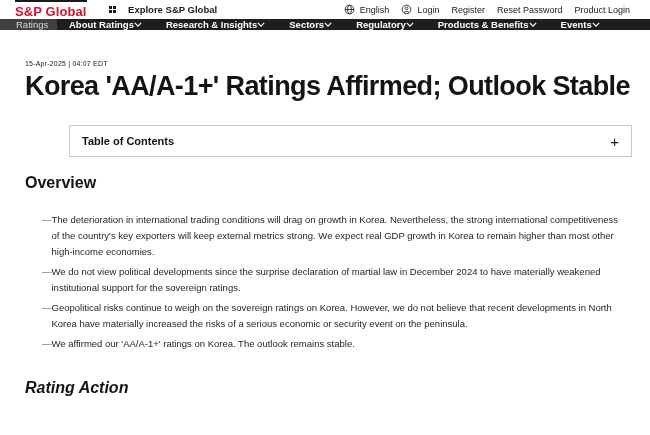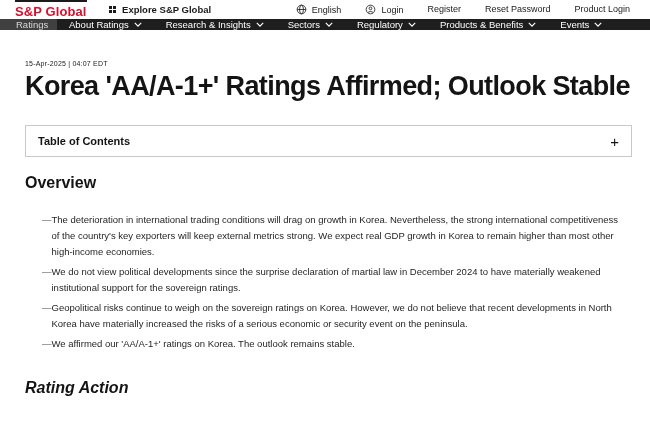--- a/index.html
+++ b/index.html
@@ -24,39 +24,39 @@
     font-weight: 700;
     color: #D6112E;
     border-top: 2px solid #1a1a1a;
     padding-top: 2px;
     letter-spacing: 0.1px;
     cursor: pointer;
   }
   .explore {
     display: flex;
     align-items: center;
-    gap: 6px;
+    gap: 12px;
     margin-left: 22px;
     font-size: 9.5px;
     font-weight: 700;
     color: #1a1a1a;
     cursor: pointer;
   }
   .grid-icon {
     display: grid;
     grid-template-columns: 3px 3px;
     grid-template-rows: 3px 3px;
     gap: 1.5px;
   }
   .grid-icon span { background: #1a1a1a; }
   .header-right {
     margin-left: auto;
     display: flex;
-    align-items: flex-start;
-    gap: 24px;
+    align-items: flex-end;
+    gap: 12px;
   }
   .header-link {
     display: flex;
     align-items: center;
     gap: 5px;
     font-size: 9px;
     color: #1a1a1a;
     cursor: pointer;
     white-space: nowrap;
   }
@@ -77,24 +77,23 @@
     padding-left: 16px;
     font-size: 9.5px;
     color: #d8d8d8;
     cursor: pointer;
     flex: none;
   }
   .nav-items { display: flex; align-items: stretch; }
   .nav-item {
     display: flex;
     align-items: center;
-    gap: 5px;
     padding: 0 12px;
     font-size: 9.5px;
-    font-weight: 400;
+    font-weight: 700;
     color: #ffffff;
     cursor: pointer;
     white-space: nowrap;
   }
   .nav-search {
     margin-left: auto;
     display: flex;
     align-items: center;
     padding: 0 14px;
     cursor: pointer;
@@ -122,20 +121,21 @@
   .toc-box {
     margin-top: 23px;
     height: 32px;
     border: 1px solid #c9c9c9;
     display: flex;
     align-items: center;
     justify-content: space-between;
     padding: 8px 12px;
     cursor: pointer;
     background: #ffffff;
+    margin-left: 44px;
   }
   .toc-label { font-size: 11px; font-weight: 700; color: #141414; }
   .toc-toggle { font-size: 15px; font-weight: 400; color: #141414; line-height: 1; }
 
   .section-heading {
     margin-top: 17px;
     font-size: 16px;
     font-weight: 700;
     color: #141414;
   }

